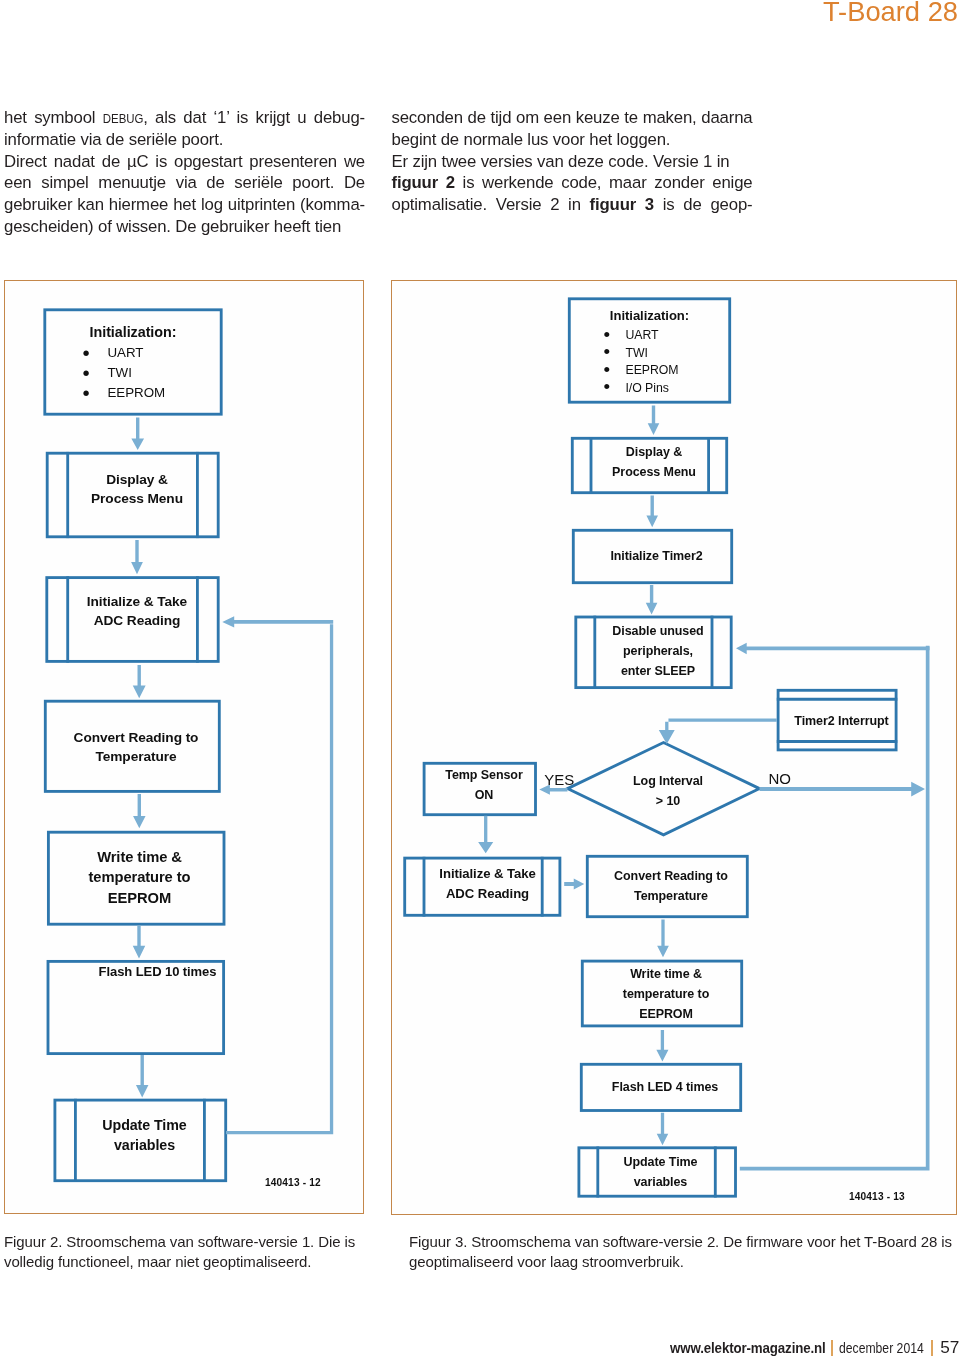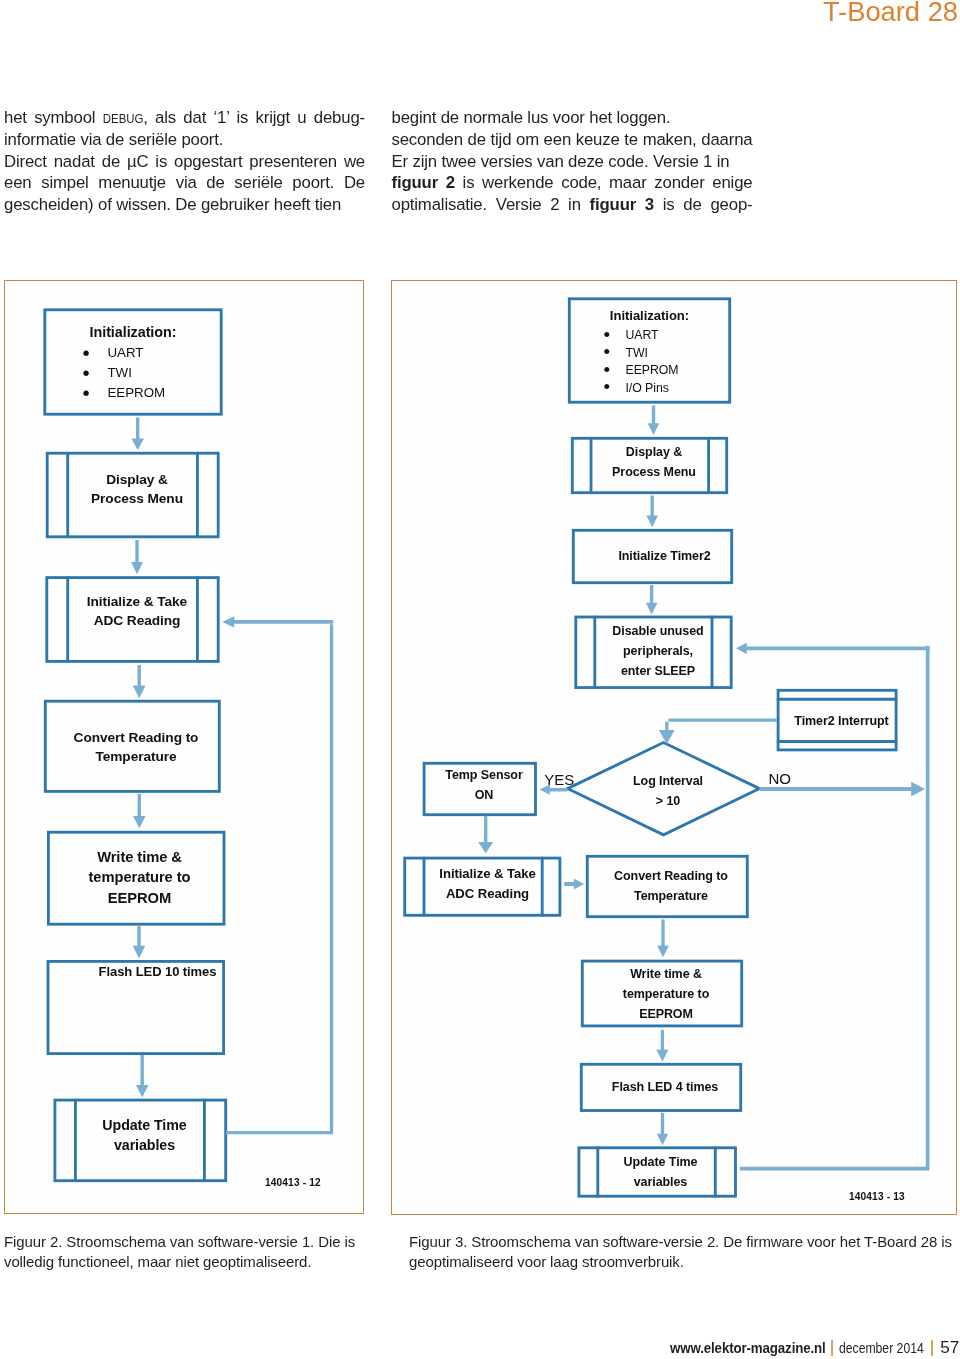--- a/index.html
+++ b/index.html
@@ -78,26 +78,27 @@
 <body>
 
 <div class="page">
   <div class="hdr">T-Board 28</div>
 
   <div class="col left">
     <div class="tl"><span>het symbool </span><span class="sc">DEBUG</span><span>, als dat ‘1’ is krijgt u debug-</span></div>
     <div class="tl tl-l">informatie via de seriële poort.</div>
     <div class="tl">Direct nadat de µC is opgestart presenteren we</div>
     <div class="tl">een simpel menuutje via de seriële poort. De</div>
+    <div class="tl">gebruiker kan hiermee het log uitprinten (komma-</div>
     <div class="tl tl-l">gescheiden) of wissen. De gebruiker heeft tien</div>
   </div>
 
   <div class="col right">
+    <div class="tl">seconden de tijd om een keuze te maken, daarna</div>
     <div class="tl tl-l">begint de normale lus voor het loggen.</div>
-    <div class="tl">seconden de tijd om een keuze te maken, daarna</div>
     <div class="tl tl-l">Er zijn twee versies van deze code. Versie 1 in</div>
     <div class="tl"><b>figuur 2</b><span> is werkende code, maar zonder enige</span></div>
     <div class="tl"><span>optimalisatie. Versie 2 in </span><b>figuur 3</b><span> is de geop-</span></div>
   </div>
 
   <div class="frame" id="frame-left"></div>
   <div class="frame" id="frame-right"></div>
 
   <div class="fig" id="fig2">
     <svg width="960" height="1359" viewBox="0 0 960 1359" xmlns="http://www.w3.org/2000/svg">
@@ -192,21 +193,21 @@
     </svg>
     <div class="ilabel" style="left:569px; top:306.3px; width:161px;">
       <div class="title">Initialization:</div>
       <div class="bl"><span class="bullet">•</span><span>UART</span></div>
       <div class="bl"><span class="bullet">•</span><span>TWI</span></div>
       <div class="bl"><span class="bullet">•</span><span>EEPROM</span></div>
       <div class="bl"><span class="bullet">•</span><span>I/O Pins</span></div>
     </div>
     <div class="nlabel" style="left:591px; top:437.5px; width:118px; height:48px;">Display &amp;
 Process Menu</div>
-    <div class="nlabel" style="left:572px; top:529px; width:161px; height:54px;margin-left:8px;">Initialize Timer2</div>
+    <div class="nlabel" style="left:572px; top:529px; width:161px; height:54px;">Initialize Timer2</div>
     <div class="nlabel" style="left:595px; top:614px; width:118px; height:74px;">Disable unused
 peripherals,
 enter SLEEP</div>
     <div class="nlabel" style="left:777px; top:699px; width:121px; height:43px;">Timer2 Interrupt</div>
     <div class="nlabel" style="left:604px; top:764px; width:120px; height:54px;">Log Interval
 &gt; 10</div>
     <div class="nlabel" style="left:423px; top:762px; width:114px; height:46px;">Temp Sensor
 ON</div>
     <div class="nlabel" style="left:424px; top:853.5px; width:119px; height:60px; font-size:13.15px;">Initialize &amp; Take
 ADC Reading</div>

